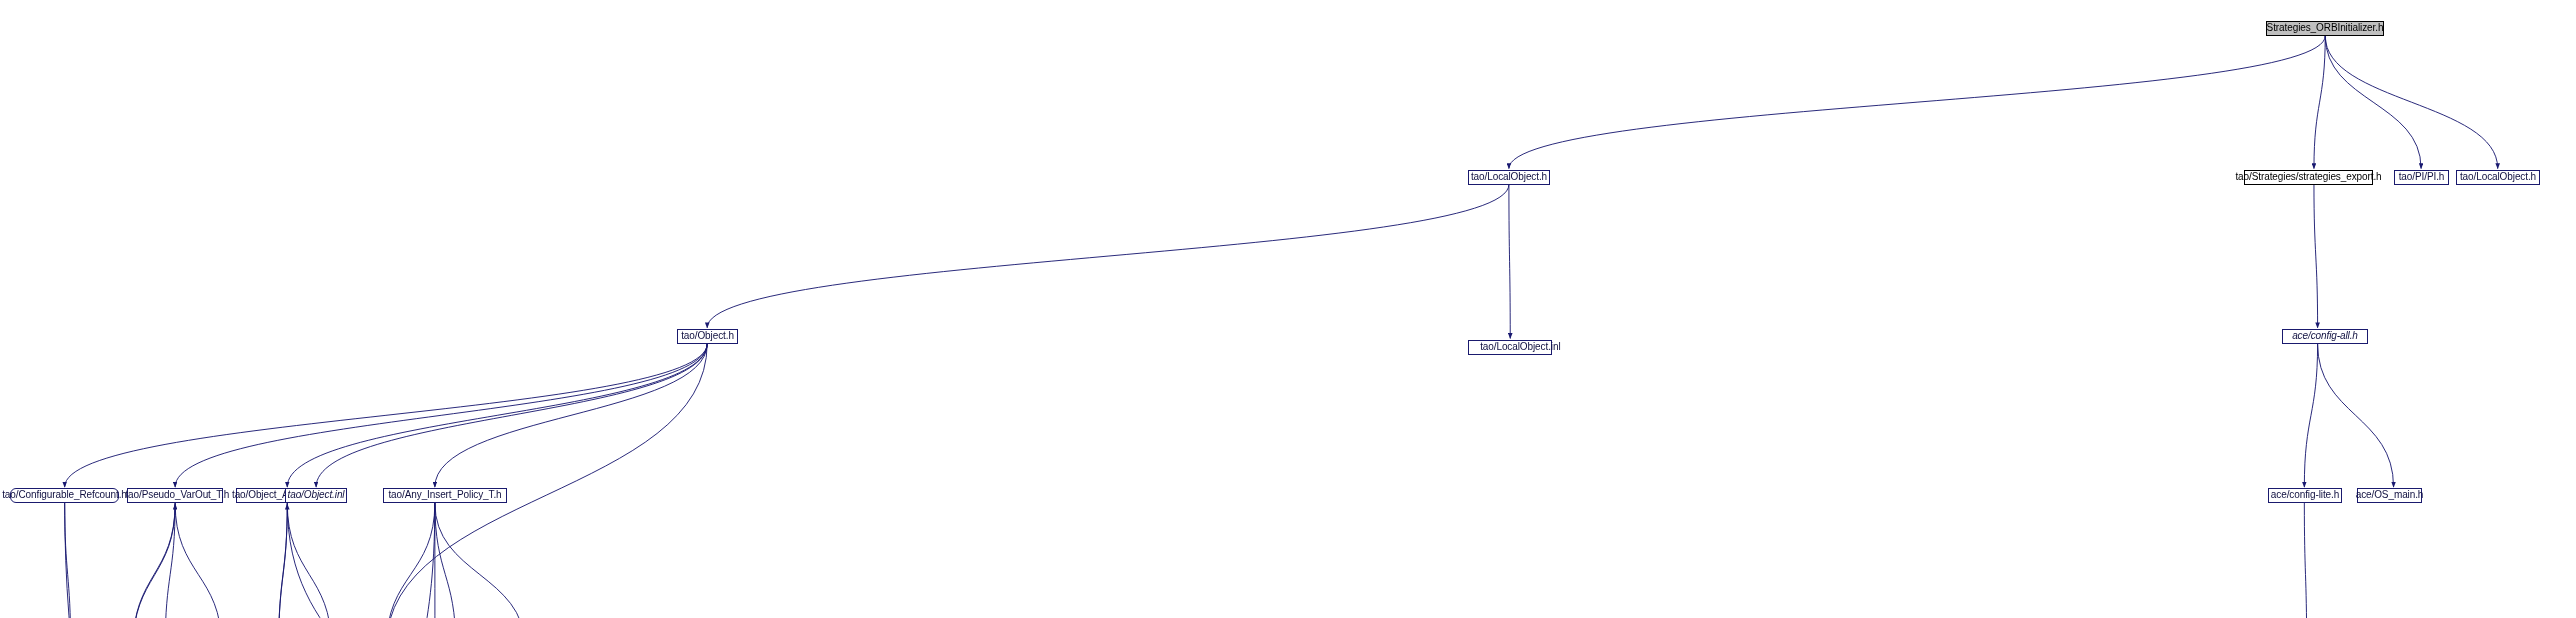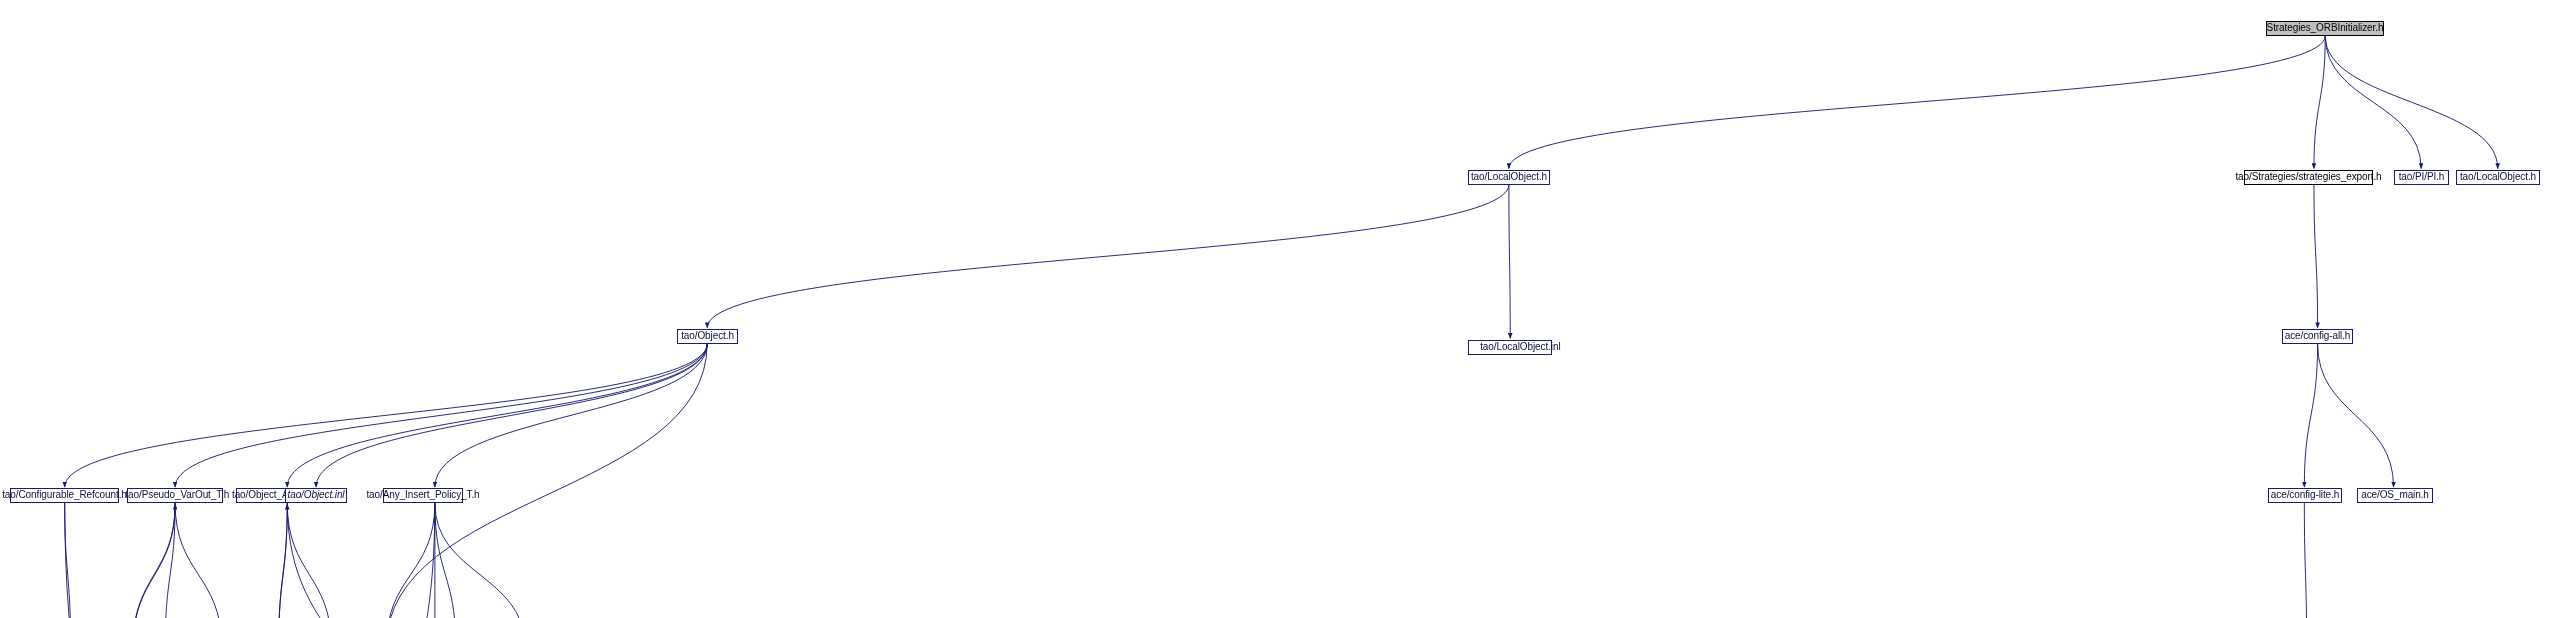--- a/index.html
+++ b/index.html
@@ -124,26 +124,26 @@
         <path d="M814.5,2462 C814.5,2694 736,2694 736,2926" marker-end="url(#arrow)"></path>
         <path d="M812.5,2702 C812.5,2814 736,2814 736,2926" marker-end="url(#arrow)"></path>
         <path d="M662.5,2702 C662.5,2814 736,2814 736,2926" marker-end="url(#arrow)"></path>
       </g>
   </svg>
   <div id="nodes">
       <div class="node root" style="left: 2266px; top: 21px; width: 118px;">Strategies_ORBInitializer.h</div>
       <div class="node thick" style="left: 2244px; top: 170px; width: 129px;">tao/Strategies/strategies_export.h</div>
       <div class="node" style="left: 2394px; top: 170px; width: 55px;">tao/PI/PI.h</div>
       <div class="node" style="left: 2456px; top: 170px; width: 84px;">tao/LocalObject.h</div>
-      <div class="node" style="left: 2282px; top: 329px; width: 71px;">ace/config-all.h</div>
+      <div class="node" style="left: 2282px; top: 329px; width: 86px; font-style: italic;">ace/config-all.h</div>
       <div class="node" style="left: 2268px; top: 488px; width: 74px;">ace/config-lite.h</div>
-      <div class="node" style="left: 2357px; top: 488px; width: 76px;">ace/OS_main.h</div>
+      <div class="node" style="left: 2357px; top: 488px; width: 65px;">ace/OS_main.h</div>
       <div class="node" style="left: 1468px; top: 170px; width: 82px;">tao/LocalObject.h</div>
       <div class="node" style="left: 1468px; top: 340px; width: 84px; padding-left: 24px;">tao/LocalObject.inl</div>
       <div class="node" style="left: 677px; top: 329px; width: 61px;">tao/Object.h</div>
-      <div class="node" style="left: 10px; top: 488px; width: 109px;">tao/Configurable_Refcount.h</div>
+      <div class="node" style="left: 10px; top: 488px; width: 109px; border-radius: 6px;">tao/Configurable_Refcount.h</div>
       <div class="node" style="left: 127px; top: 488px; width: 96px; padding-left: 8px;">tao/Pseudo_VarOut_T.h</div>
       <div class="node" style="left: 236px; top: 488px; width: 103px;">tao/Object_Argument_T.h</div>
       <div class="node" style="left: 285px; top: 488px; width: 62px; font-style: italic;">tao/Object.inl</div>
-      <div class="node" style="left: 383px; top: 488px; width: 80px;">tao/Any_Insert_Policy_T.h</div>
+      <div class="node" style="left: 383px; top: 488px; width: 124px;">tao/Any_Insert_Policy_T.h</div>
     </div>
 </div>
 
 
 </body></html>

